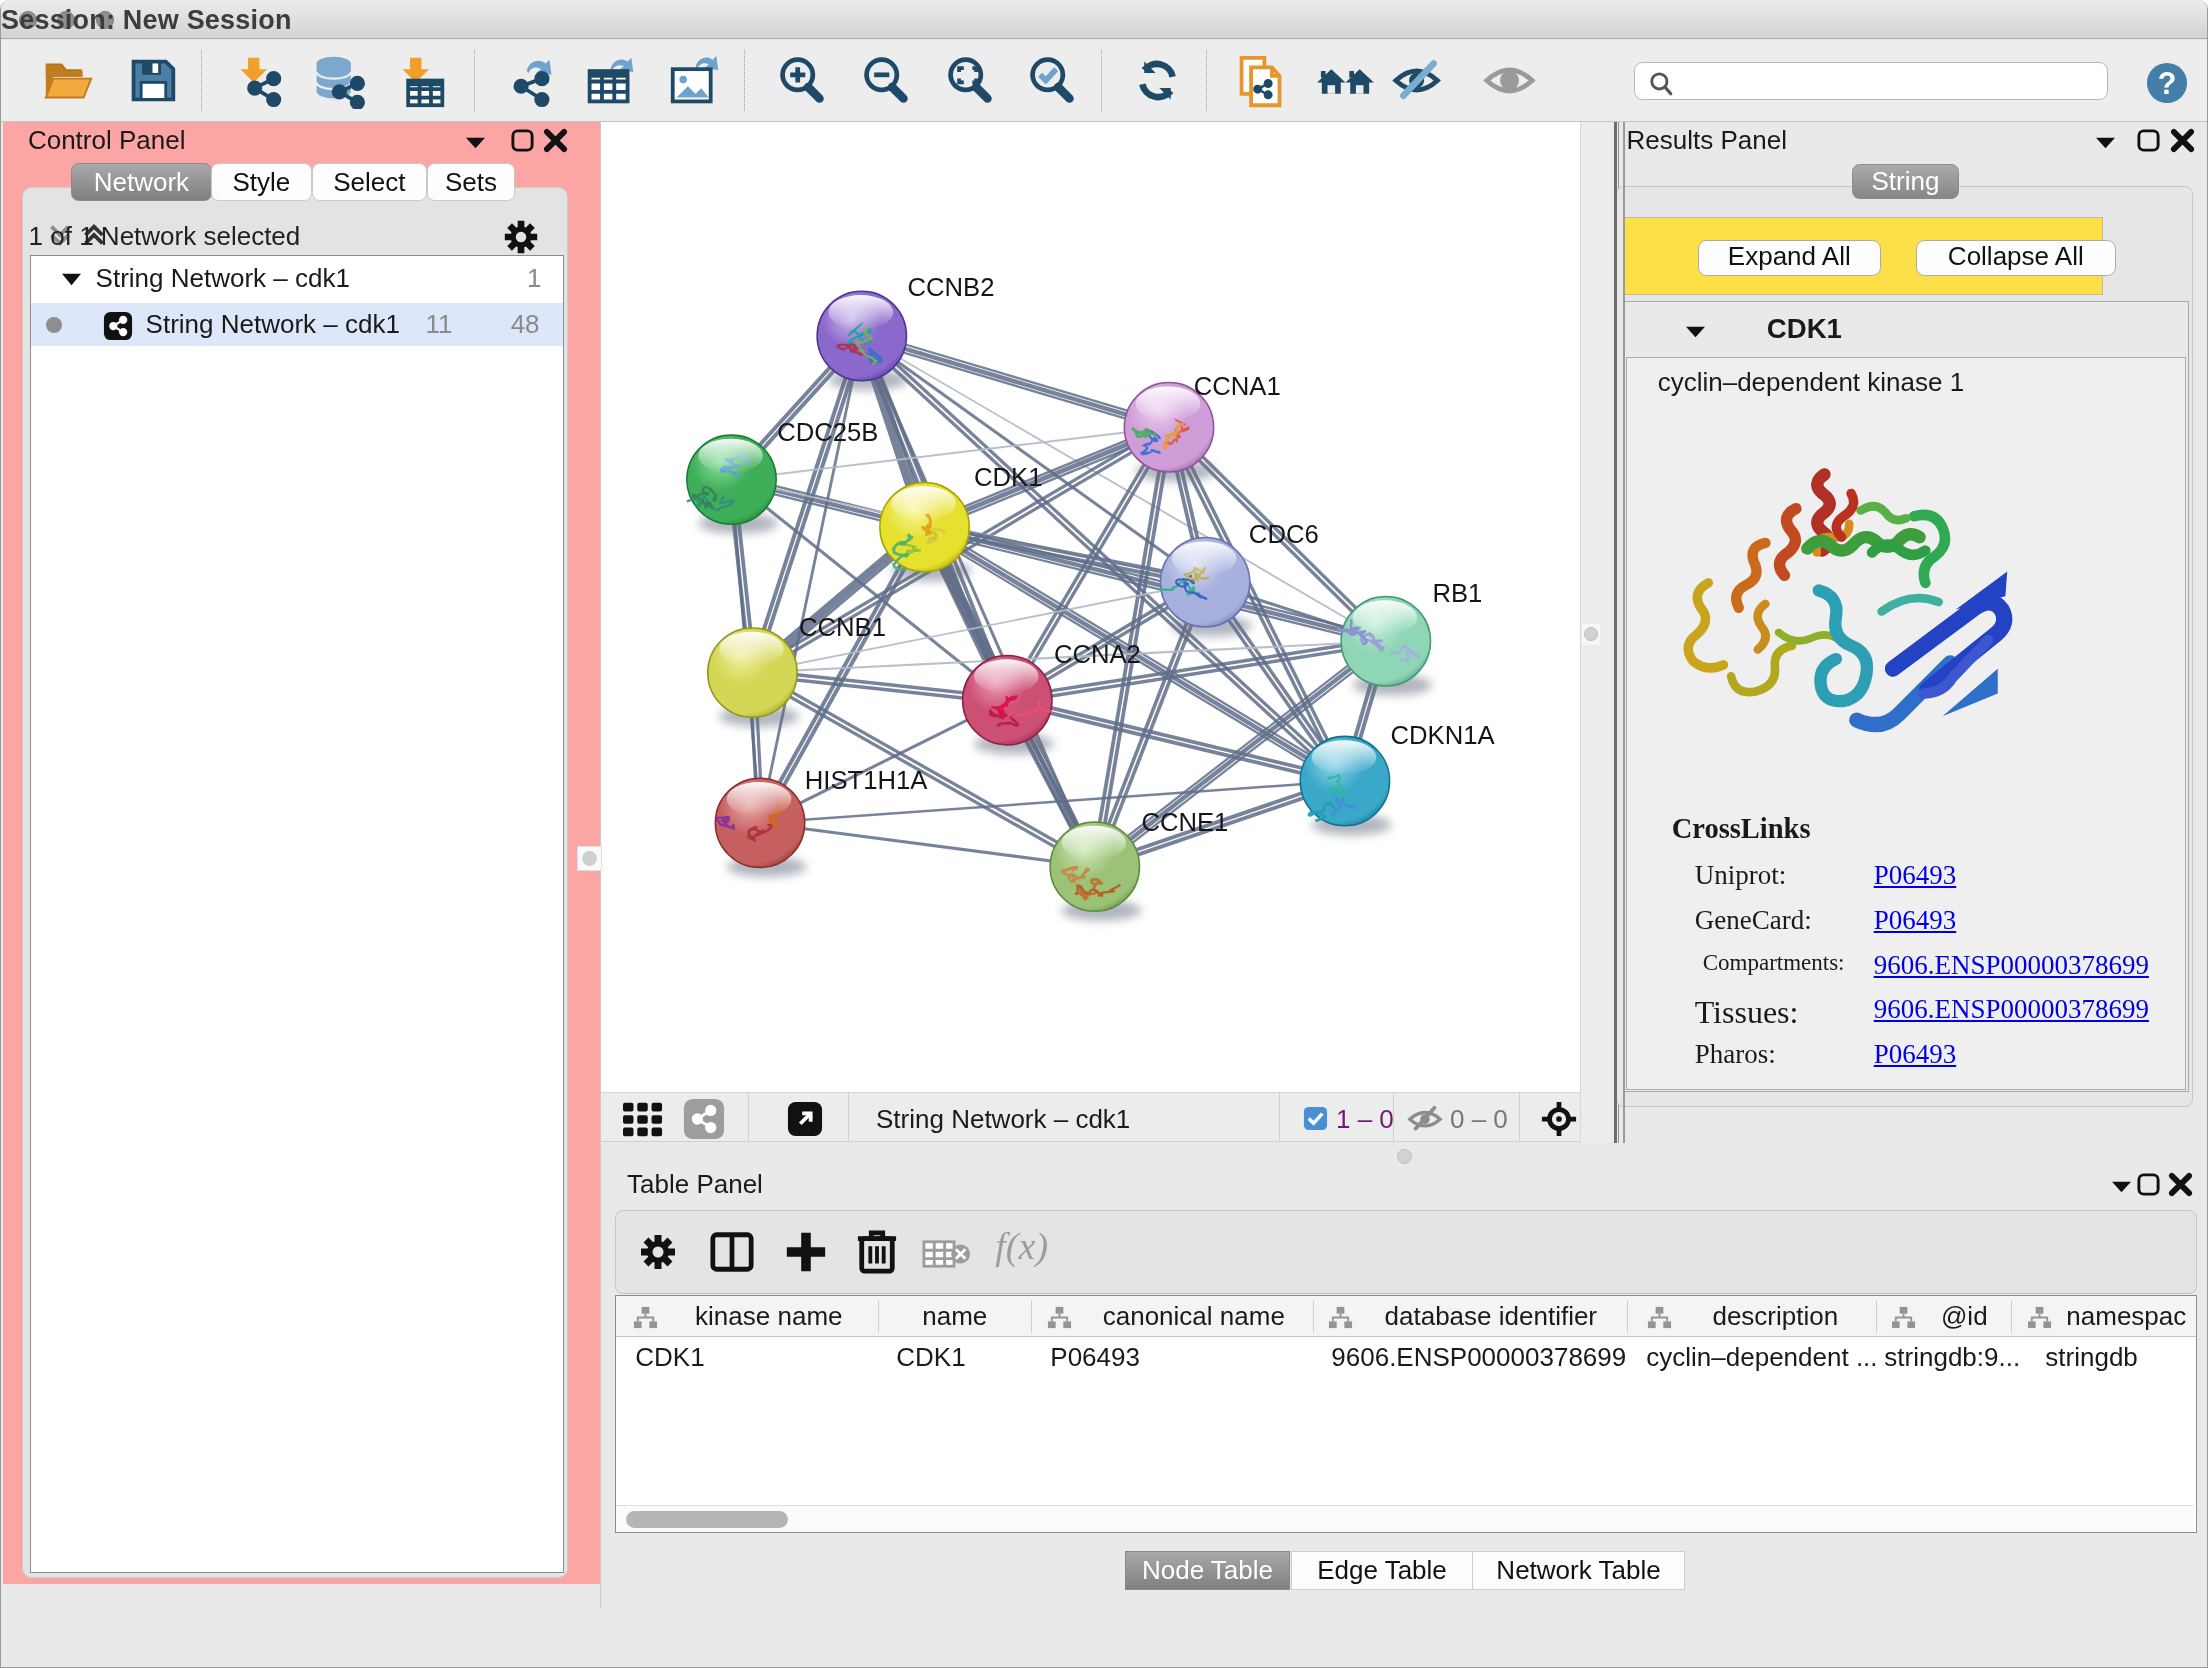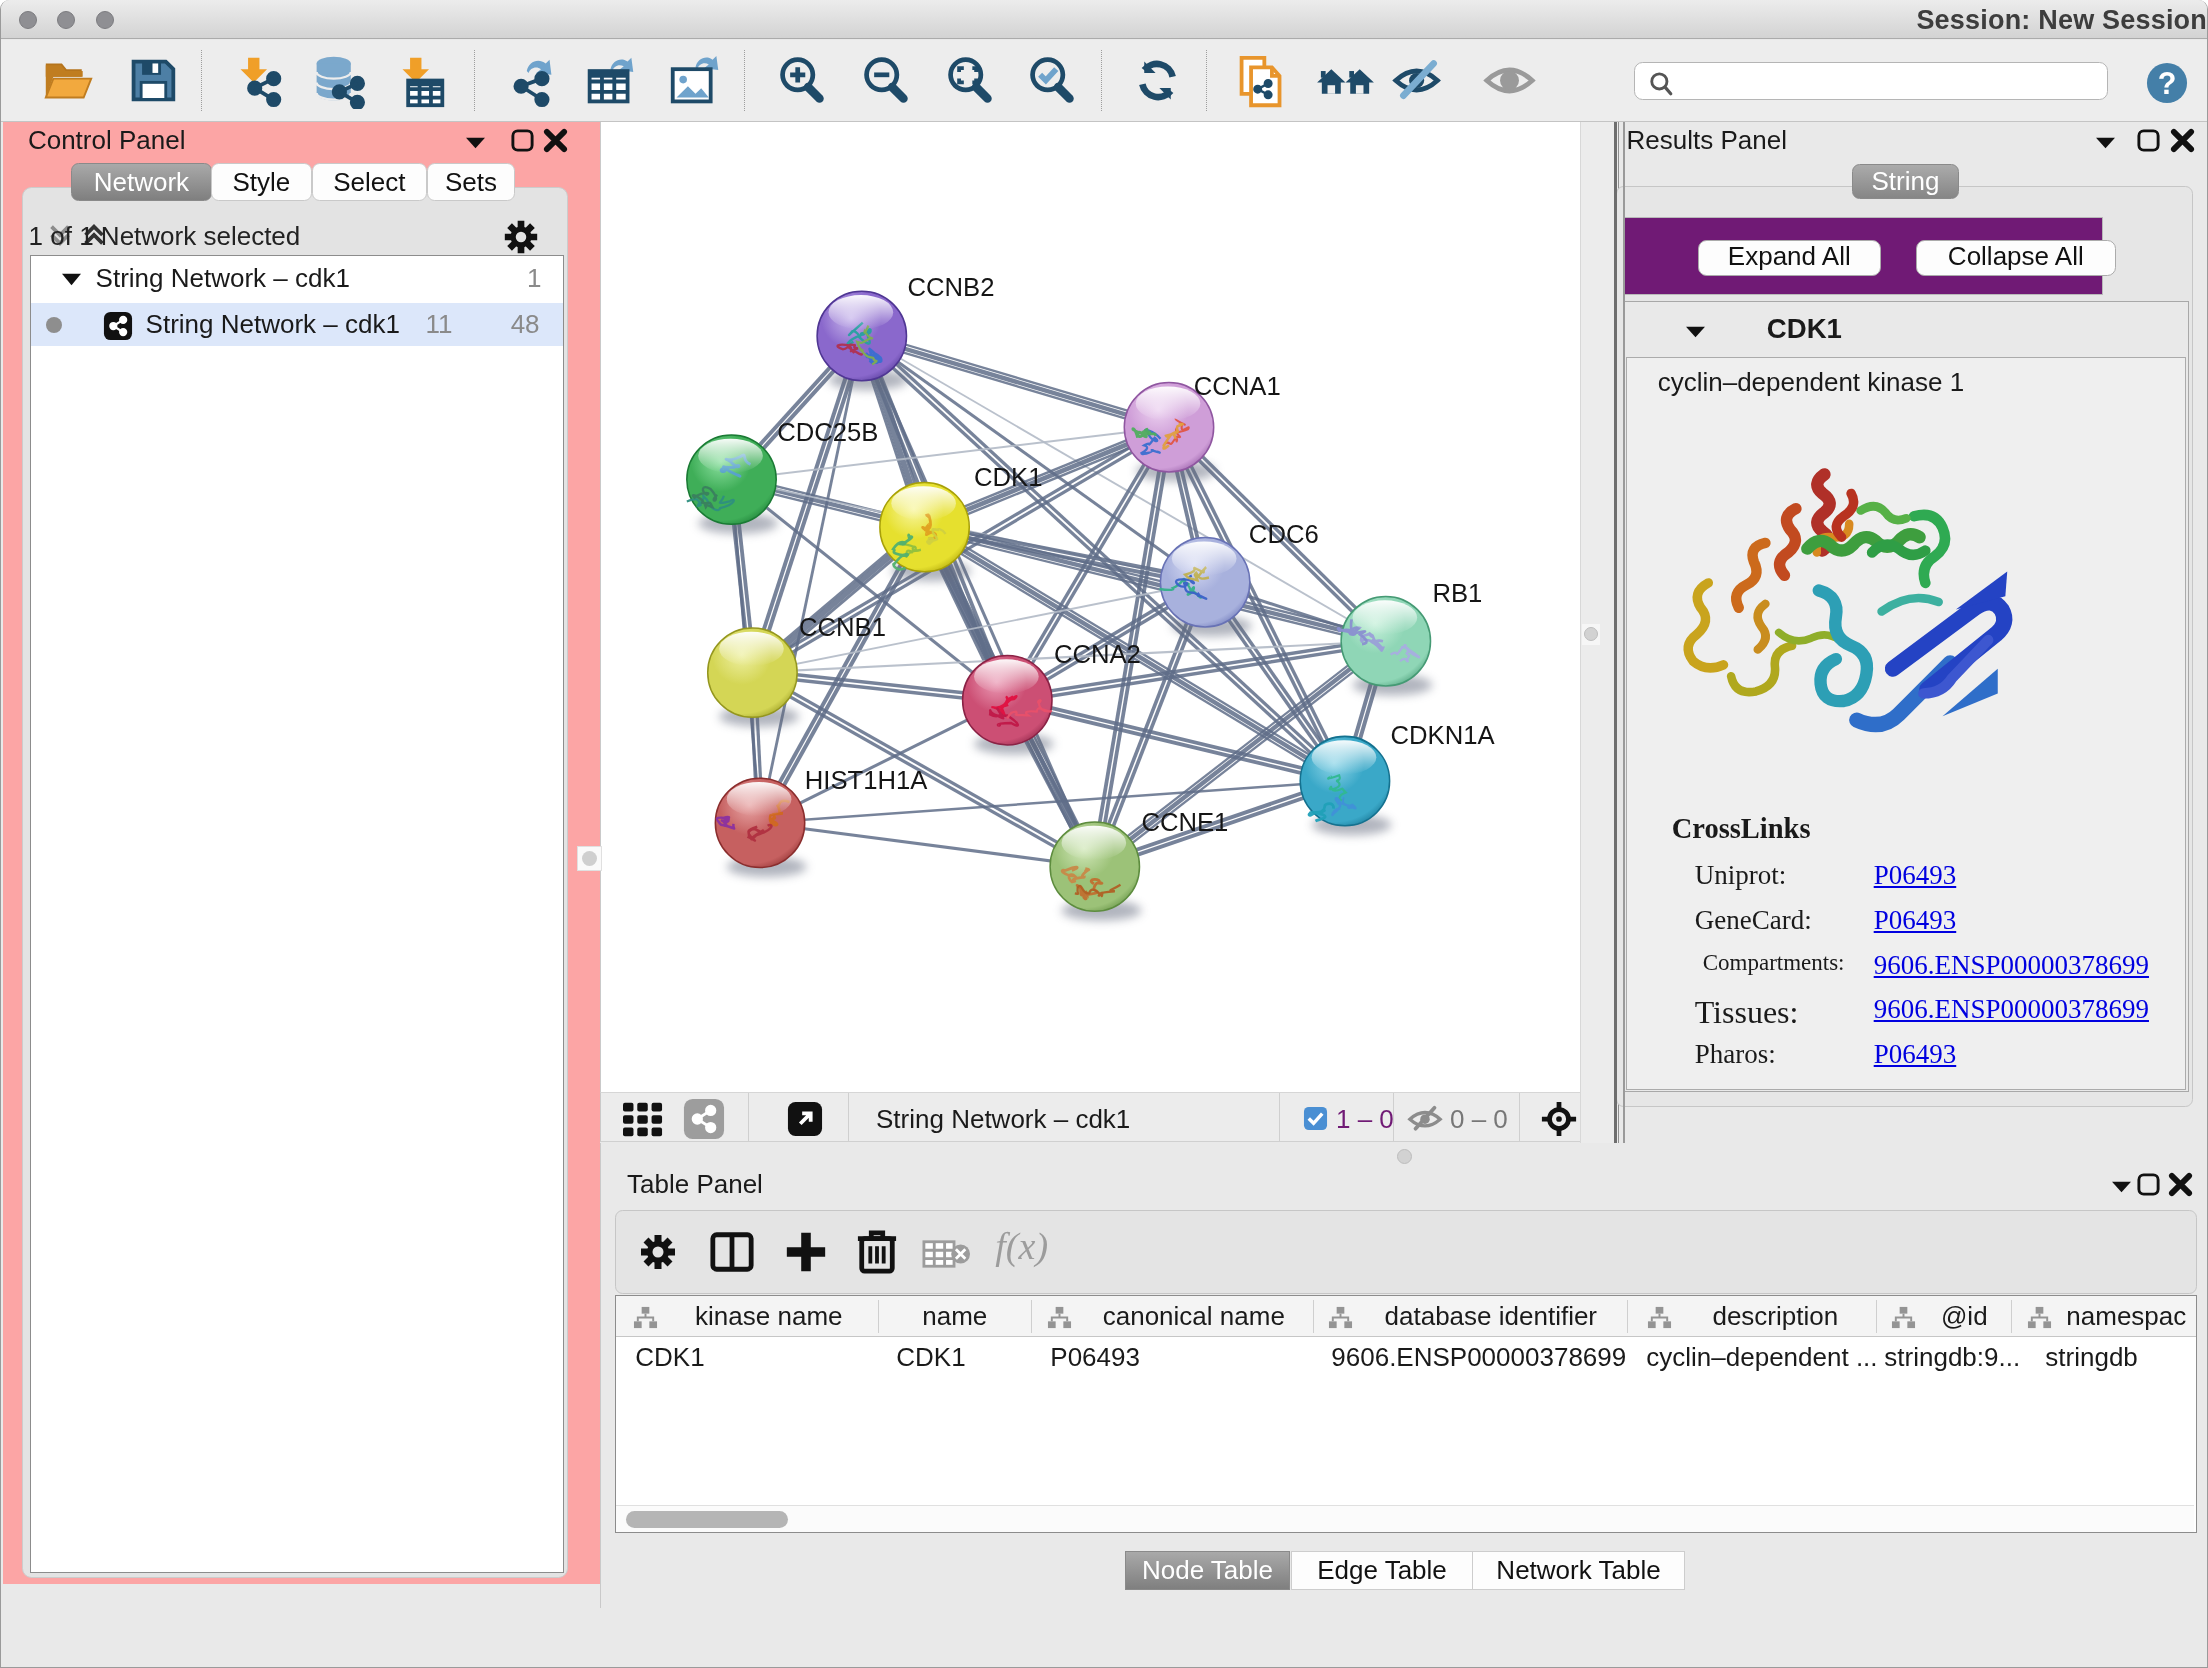--- a/index.html
+++ b/index.html
@@ -1,21 +1,21 @@
 <!DOCTYPE html>
 <html style="font-size:15px"><head><meta charset="utf-8">
 <style>
 *{margin:0;padding:0;box-sizing:border-box}
 html,body{width:2208px;height:1668px;overflow:hidden;background:#fff}
 body{font-family:"Liberation Sans",sans-serif;position:relative;color:#1a1a1a}
 .abs{position:absolute}
 #win{position:absolute;left:0;top:0;width:2208px;height:1668px;background:#e9e9e9;border:1px solid #9a9a9a;border-top:none;border-radius:9.5px 9.5px 0 0;overflow:hidden}
 #titlebar{position:absolute;left:0;top:0;width:100%;height:39px;background:linear-gradient(#ececec,#d3d3d3);border-bottom:1px solid #ababab}
 .tl{position:absolute;top:10.5px;width:18px;height:18px;border-radius:50%;background:#8f8f93;border:1px solid #7c7c80}
-#title{position:absolute;top:4.8px;left:0;width:100%;text-align:right;font-size:27px;font-weight:bold;color:#3d3d3d;letter-spacing:0.2px}
+#title{position:absolute;top:4.8px;left:0;width:100%;text-align:left;font-size:27px;font-weight:bold;color:#3d3d3d;letter-spacing:0.2px}
 #toolbar{position:absolute;left:0;top:40px;width:100%;height:82px;background:#ededed;border-bottom:1px solid #c4c4c4}
 .tsep{position:absolute;top:9.5px;height:61px;width:0;border-left:1.9px dotted #9d9d9d}
 .ticon{position:absolute;top:14.3px}
 #search{position:absolute;left:1633px;top:22px;width:474px;height:38px;background:#fff;border:1.9px solid #b5b5b5;border-radius:8.6px}
 #search svg{position:absolute;left:12.4px;top:6.7px}
 
 .ptitle{font-size:26px;color:#1a1a1a}
 
 #cpanel{position:absolute;left:1.9px;top:122px;width:597px;height:1462px;background:#fca5a5}
 .tabrow{position:absolute;top:41px;left:0;font-size:26px;z-index:6}
@@ -27,21 +27,21 @@
 .trow{position:absolute;left:0;width:100%;height:43px;font-size:26px}
 
 #netview{position:absolute;left:599px;top:122px;width:980px;height:970px;background:#fff;border-left:1px solid #c9c9c9}
 #netbar{position:absolute;left:599px;top:1092px;width:980px;height:50px;background:#ececec;border-top:1px solid #d6d6d6;border-bottom:1px solid #d0d0d0;border-left:1px solid #c9c9c9}
 .nbsep{position:absolute;top:0;height:100%;width:0;border-left:1px solid #cfcfcf}
 
 #vdiv{position:absolute;left:1579px;top:122px;width:38px;height:1021px;background:#ececec;border-left:1px solid #d8d8d8}
 #results{position:absolute;left:1617px;top:122px;width:592px;height:1021px;background:#e9e9e9;border-left:1.9px solid #8f8f8f}
 #res-outer{position:absolute;left:-2.9px;top:64px;width:577px;height:921px;background:#e6e6e6;border:1px solid #c6c6c6;border-radius:7.6px}
 #stringtab{position:absolute;left:233px;top:42px;width:107px;height:35px;background:linear-gradient(#ababab,#868686);border:1px solid #8a8a8a;border-radius:7.6px;color:#fff;font-size:26px;text-align:center;line-height:33px;z-index:5}
-#res-exp{position:absolute;left:5.7px;top:30px;width:480px;height:78px;background:#701a75;border:1px solid #b9b9b9}
+#res-exp{position:absolute;left:5.7px;top:30px;width:480px;height:78px;background:#fde047;border:1px solid #b9b9b9}
 .rbtn{position:absolute;top:22px;height:36px;background:#fdfdfd;border:1px solid #ababab;border-radius:8.6px;font-size:26px;text-align:center;color:#111}
 #res-cdk{position:absolute;left:5.7px;top:114px;width:566px;height:791px;background:#e9e9e9;border:1px solid #a8a8a8}
 #res-inner{position:absolute;left:1.9px;top:55px;width:560px;height:733px;background:#efefef;border:1px solid #ababab}
 .serif{font-family:"Liberation Serif",serif}
 .xlink{color:#0000e0;text-decoration:underline}
 
 #tpanel{position:absolute;left:599px;top:1143px;width:1609px;height:465px;background:#e9e9e9;border-left:1px solid #c9c9c9}
 #tp-toolbar{position:absolute;left:14.3px;top:67px;width:1582px;height:84px;background:#e4e4e4;border:1px solid #c6c6c6;border-radius:7.6px}
 #tp-table{position:absolute;left:14.3px;top:152px;width:1582px;height:238px;background:#fff;border:1.9px solid #8c8c8c}
 #tp-header{position:absolute;left:0;top:0;width:100%;height:41px;background:#f4f4f4;border-bottom:1px solid #c6c6c6;font-size:26px}

